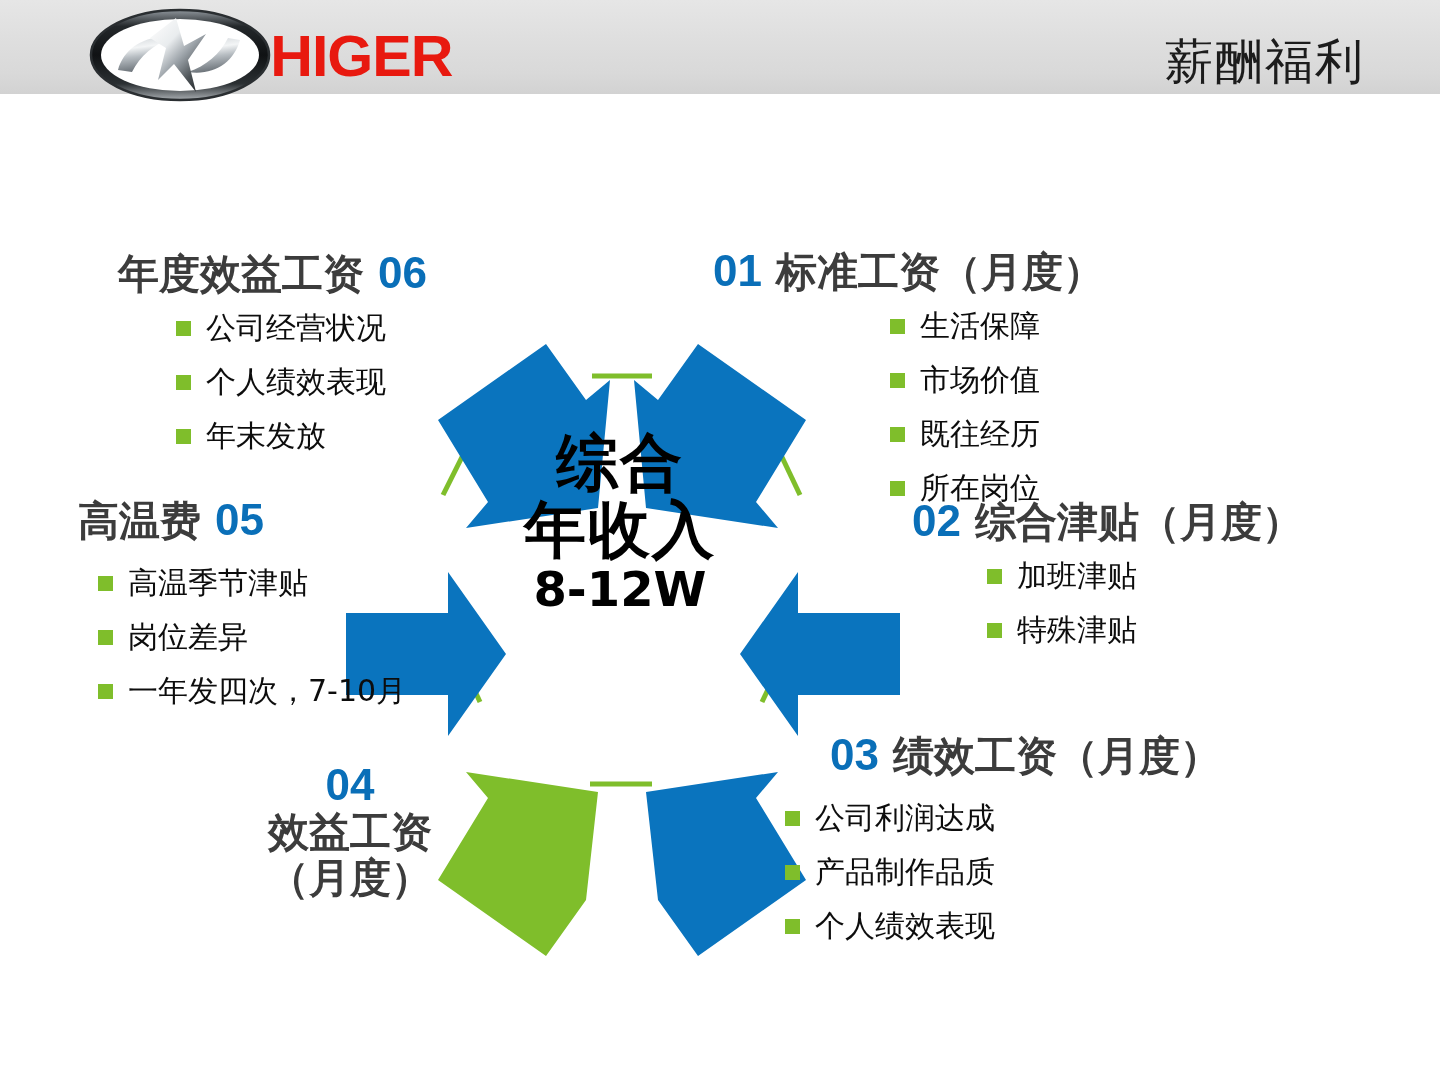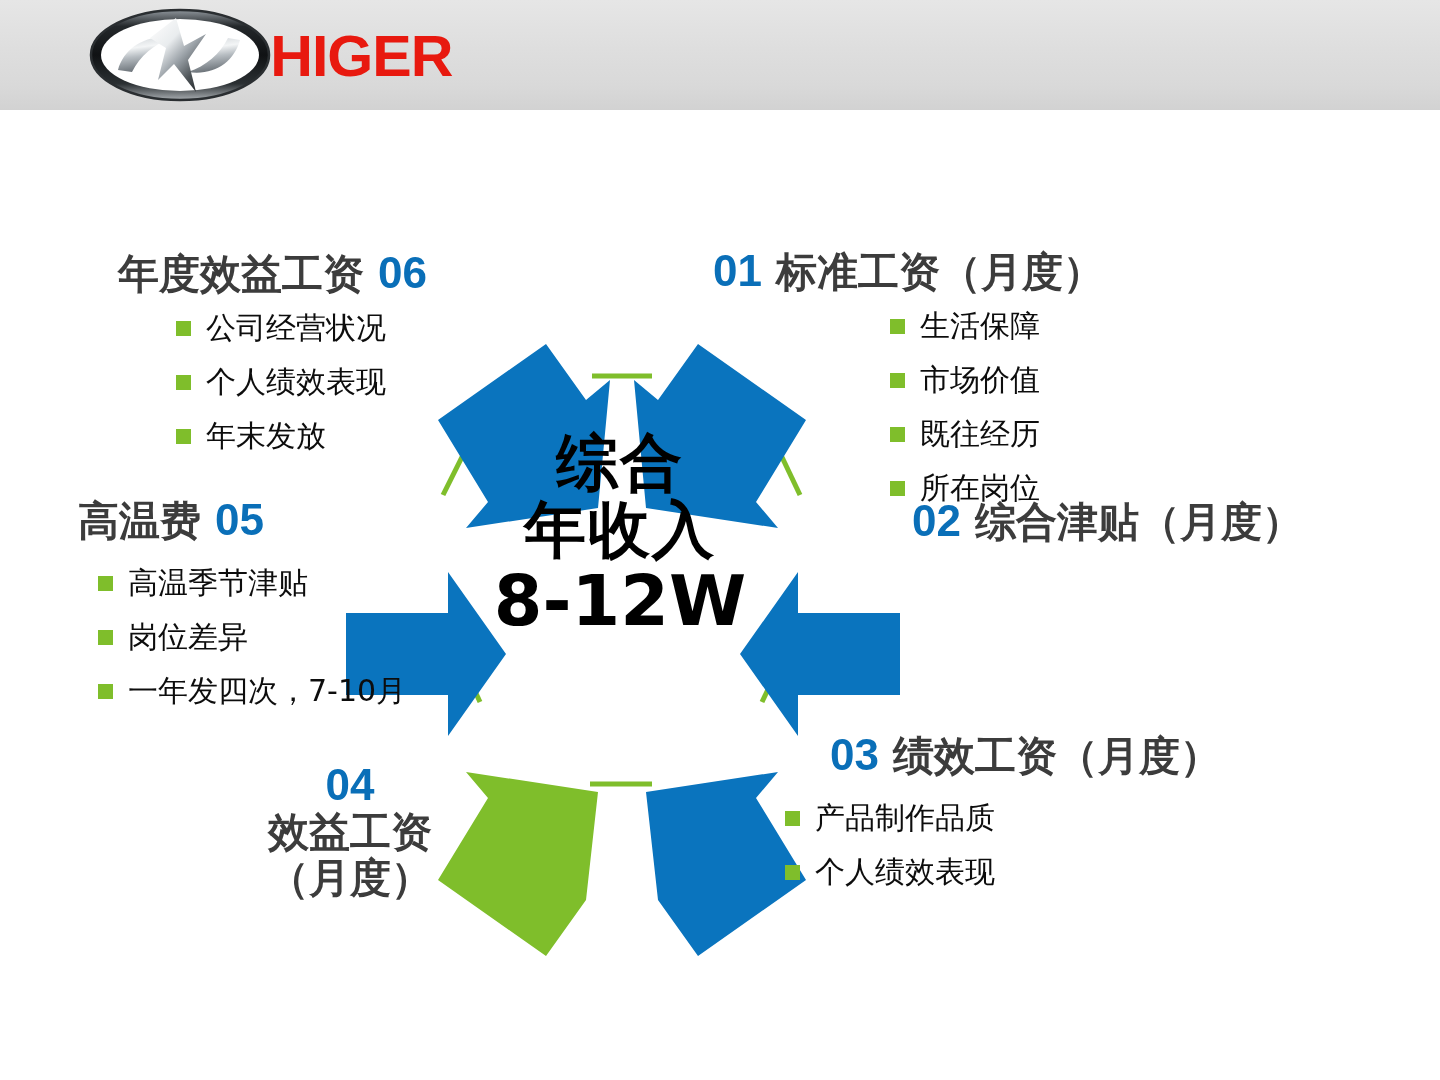--- a/index.html
+++ b/index.html
@@ -6,21 +6,21 @@
   body{
     width:1440px;height:1080px;
     background:#ffffff;
     font-family:"Liberation Sans","DejaVu Sans",sans-serif;
     overflow:hidden;
     position:relative;
   }
 
   
   .header{
-    position:absolute;left:0;top:0;width:1440px;height:110px;
+    position:absolute;left:0;top:0;width:1440px;height:94px;
     background:linear-gradient(to bottom,#e6e6e6 0%,#dedede 45%,#d9d9d9 78%,#d2d2d2 100%);
   }
   .logo-wrap{
     position:absolute;left:88px;top:8px;width:190px;height:95px;
   }
   .logo-emblem{
     position:absolute;left:0;top:0;width:185px;height:95px;
   }
   .brand-word{
     position:absolute;left:272px;top:22px;
@@ -87,21 +87,21 @@
   #blk05 .bullets{margin-left:20px;margin-top:18px;}
 
   .center-text{
     position:absolute;left:460px;top:320px;width:320px;
     text-align:center;color:#000000;font-weight:bold;
     font-family:"DejaVu Sans","Liberation Sans",sans-serif;
     line-height:1.08;
   }
   .center-text .l1{font-size:62px;display:block;letter-spacing:2px;}
   .center-text .l2{font-size:62px;display:block;letter-spacing:2px;}
-  .center-text .l3{font-size:70px;display:block;letter-spacing:0px;}
+  .center-text .l3{font-size:48px;display:block;letter-spacing:0px;}
 </style>
 </head>
 <body>
 
 <div class="header">
 
   <div class="logo-wrap">
     <svg class="logo-emblem" viewBox="0 0 185 95">
       <defs>
         <linearGradient id="gOut" x1="0" y1="0" x2="0" y2="1">
@@ -128,20 +128,21 @@
       <ellipse cx="92" cy="47" rx="89" ry="45" fill="url(#gOut)"></ellipse>
       <ellipse cx="92" cy="47" rx="79" ry="36" fill="#ffffff"></ellipse>
       <path d="M30 62 C36 40 58 26 84 30 C66 36 52 48 44 64 Z" fill="url(#gIn)"></path>
       <path d="M152 32 C146 54 126 68 100 64 C118 58 132 46 140 30 Z" fill="url(#gIn)"></path>
       <path d="M88 10 L96 38 L118 26 L100 52 L108 84 L86 56 L70 72 L78 40 L62 30 Z" fill="url(#gBolt)"></path>
       <ellipse cx="92" cy="47" rx="89" ry="45" fill="none" stroke="#2a2e31" stroke-width="2.5"></ellipse>
     </svg>
   </div>
 
   <div class="brand-word">HIGER</div>
+  <div class="header-title">薪酬福利</div>
 </div>
 
 <div class="canvas">
 
   <svg class="svg-layer" viewBox="0 0 1440 970">
 
     <g stroke="#7fbe2b" stroke-width="5" fill="none">
       <line x1="592" y1="266" x2="652" y2="266"></line>
       <line x1="483" y1="305" x2="443" y2="385"></line>
       <line x1="762" y1="305" x2="800" y2="385"></line>
@@ -225,28 +226,42 @@
           <span>所在岗位</span>
         </li>
     </ul>
   </div>
 
   <div class="block" id="blk02">
     <div class="row">
       <span class="num" style="margin-left:0;">02</span>
       <span class="heading">综合津贴（月度）</span>
     </div>
+    <ul class="bullets">
+      <li>
+          <span class="sq"></span>
+          <span>加班津贴</span>
+        </li>
+      <li>
+          <span class="sq"></span>
+          <span>特殊津贴</span>
+        </li>
+    </ul>
   </div>
 
   <div class="block" id="blk03">
     <div class="row">
       <span class="num" style="margin-left:0;">03</span>
       <span class="heading">绩效工资（月度）</span>
     </div>
     <ul class="bullets">
+      <li>
+          <span class="sq"></span>
+          <span>公司利润达成</span>
+        </li>
       <li>
           <span class="sq"></span>
           <span>产品制作品质</span>
         </li>
       <li>
           <span class="sq"></span>
           <span>个人绩效表现</span>
         </li>
     </ul>
   </div>

